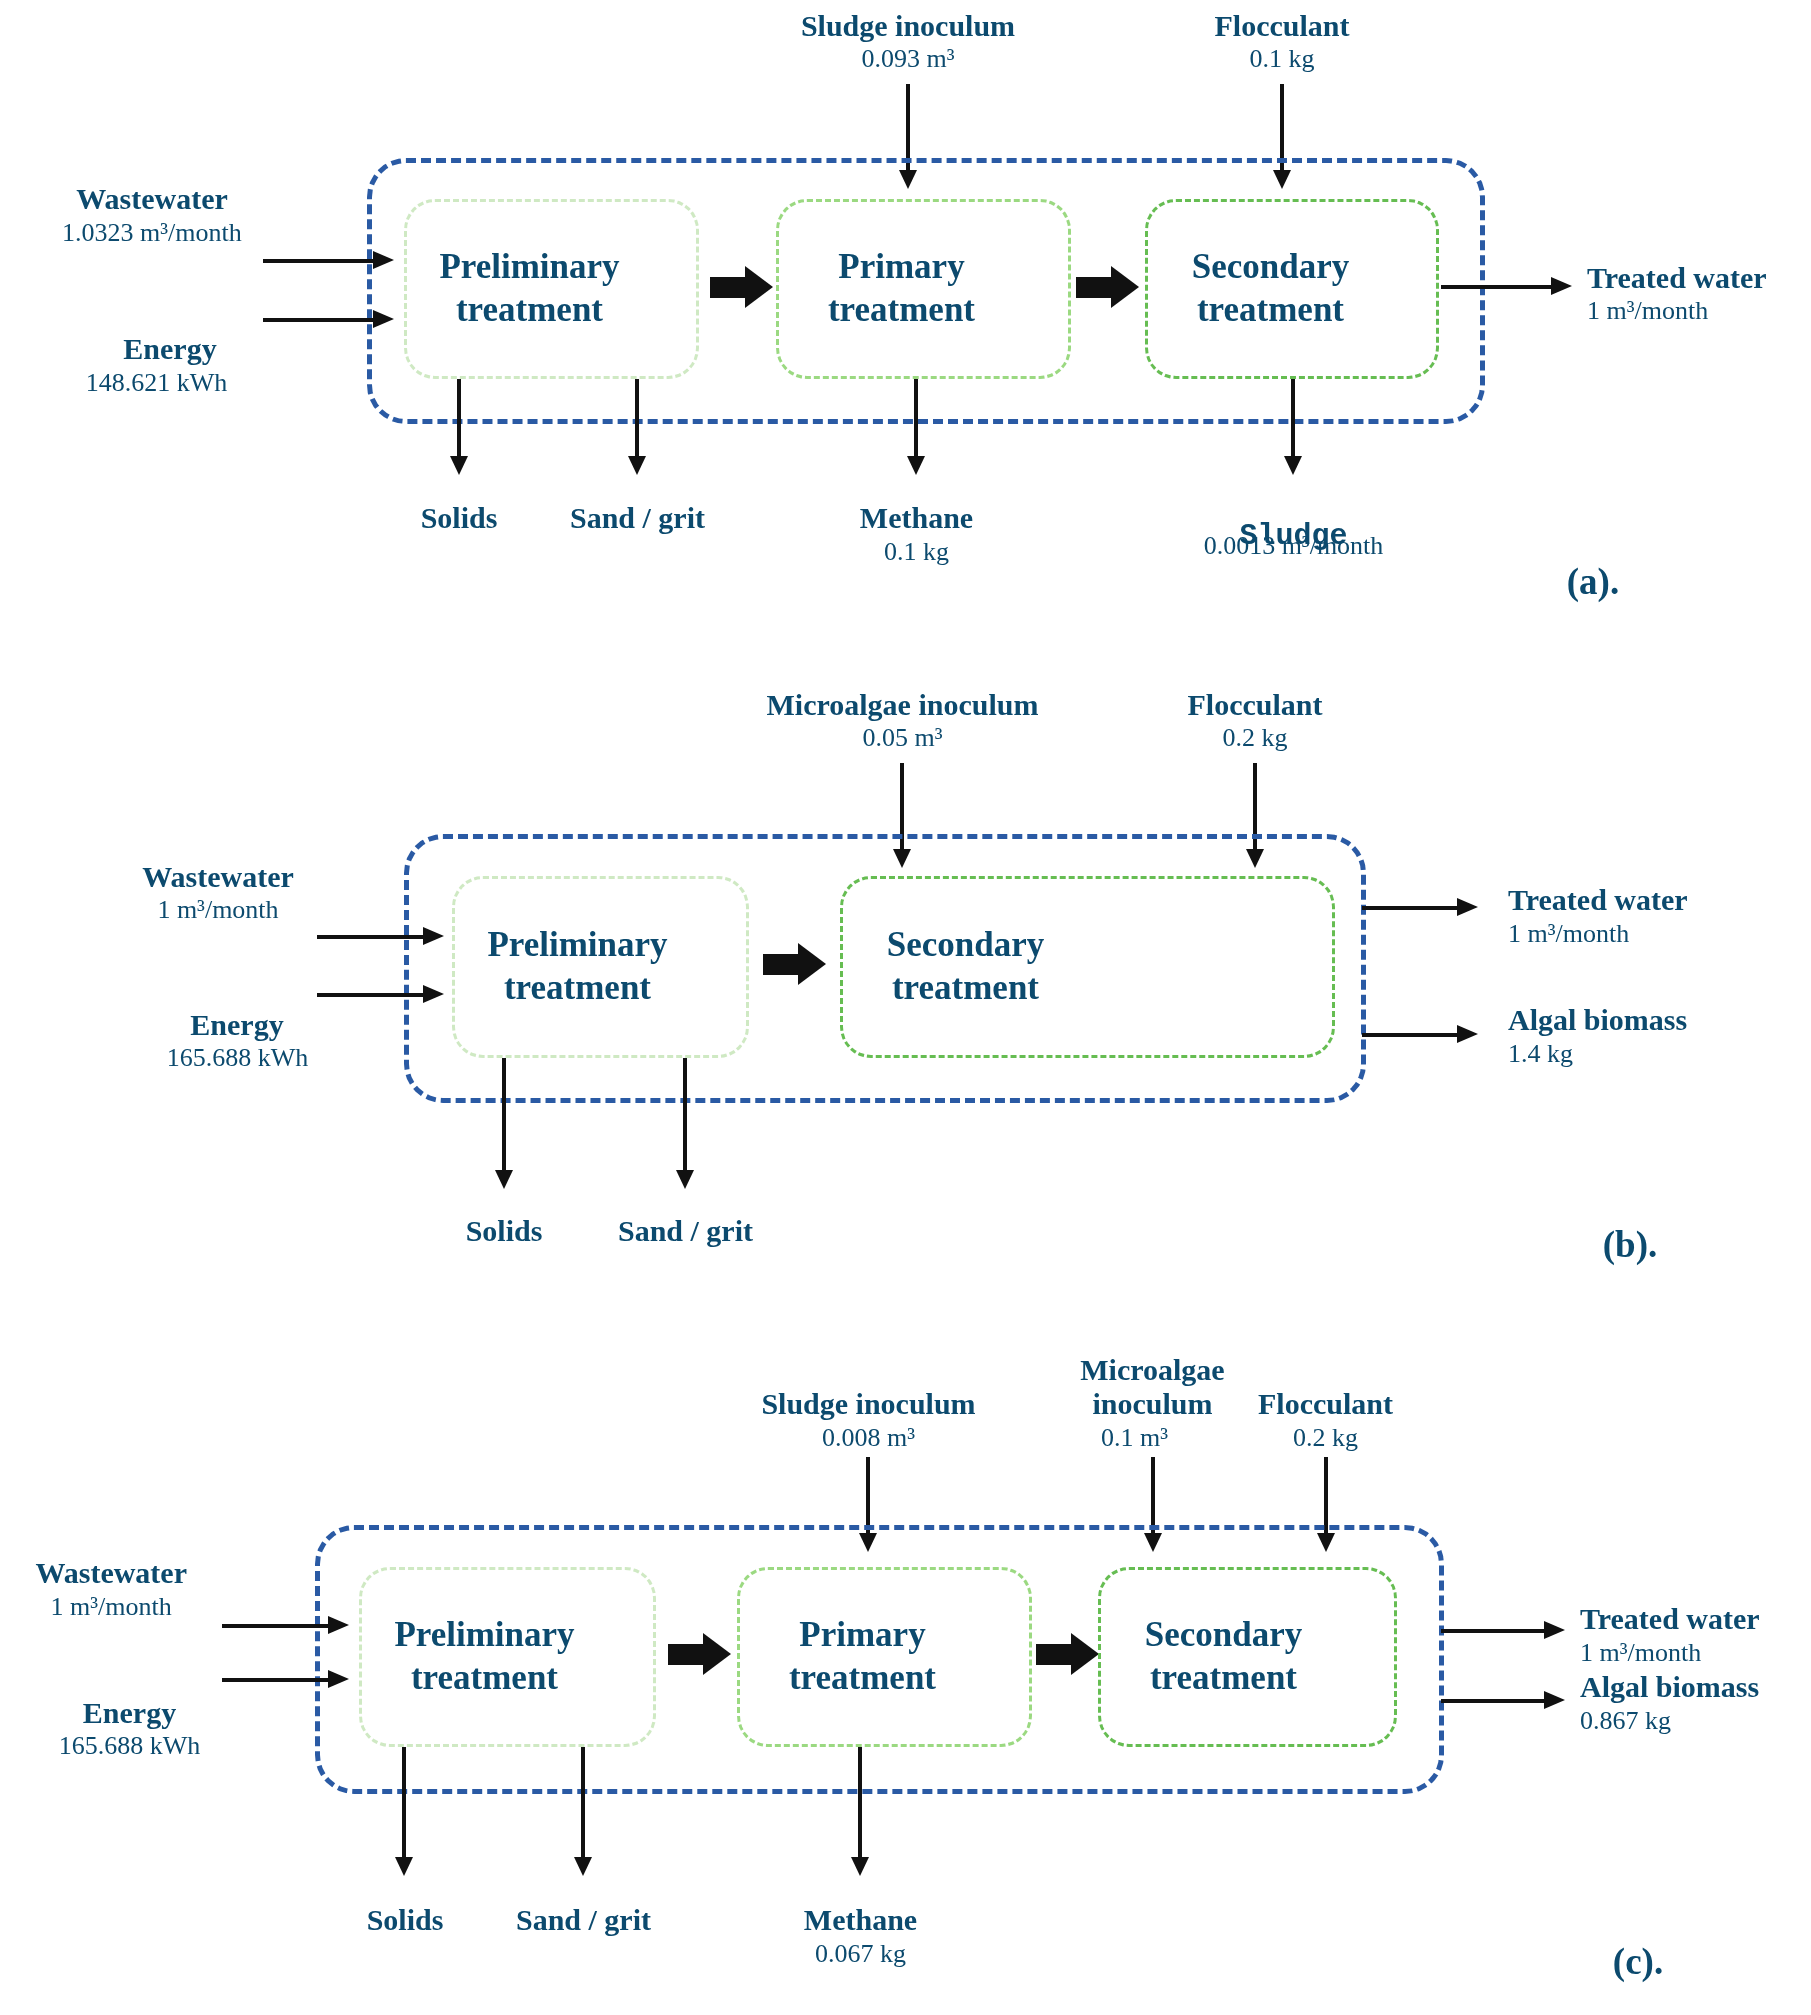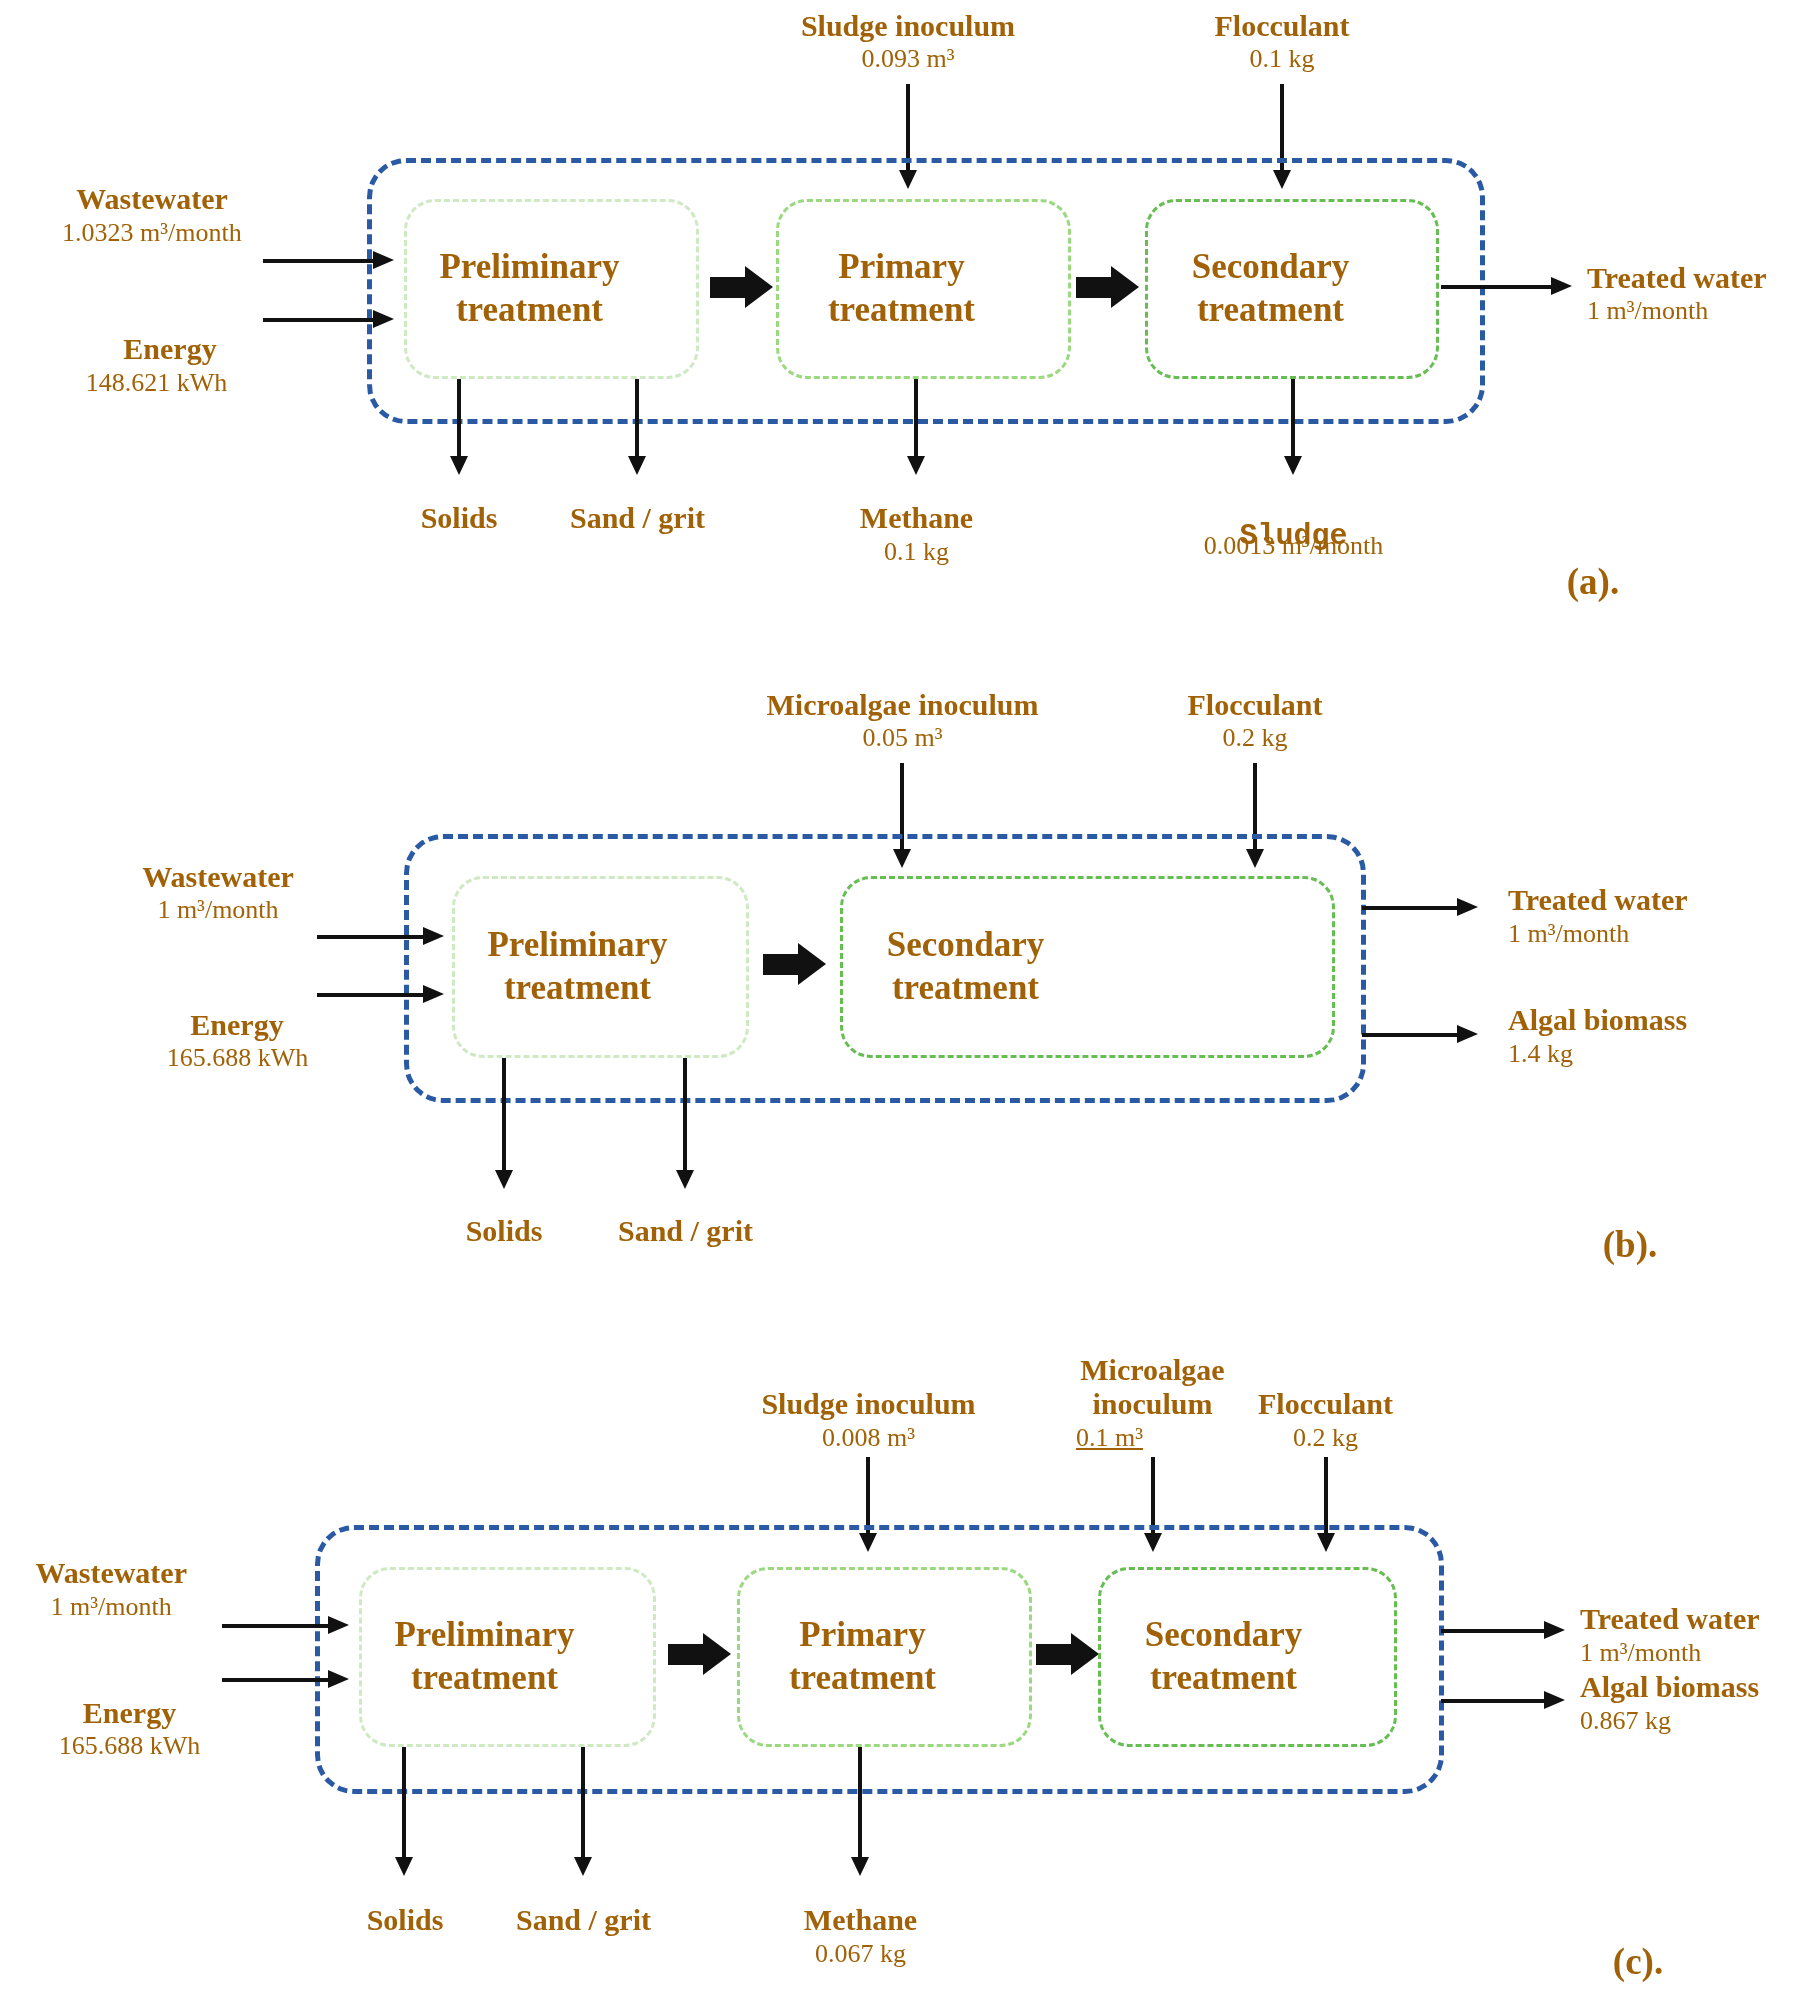--- a/index.html
+++ b/index.html
@@ -1,17 +1,17 @@
 <!DOCTYPE html>
 <html style="font-size:12px"><head>
 <meta charset="utf-8">
 <style>
   html,body{margin:0;padding:0;background:#ffffff;}
   #stage{position:relative;width:1811px;height:2015px;background:#ffffff;overflow:hidden;
-         font-family:"Liberation Serif",serif;color:#a16207;}
+         font-family:"Liberation Serif",serif;color:#0c4a6e;}
   .lbl{position:absolute;font-weight:700;font-size:30px;line-height:1.12;text-align:center;white-space:normal;}
   .val{position:absolute;font-weight:400;font-size:26px;line-height:1.12;text-align:center;}
   .ta-l{text-align:left;}
   .tbox{position:absolute;border:3.7px dashed #8c8;border-radius:31px;background:#ffffff;
         display:flex;align-items:center;justify-content:flex-start;}
   .tbox span{display:block;width:245px;text-align:center;font-weight:700;font-size:35px;line-height:1.22;}
   .sys{position:absolute;border:5.2px dashed #2a5aa4;border-radius:39px;background:transparent;}
   .arrow-d{position:absolute;width:3.7px;background:#111;}
   .arrow-d::after{content:"";position:absolute;left:-7.4px;bottom:-18px;
     border-left:9px solid transparent;border-right:9px solid transparent;border-top:19px solid #111;}
@@ -113,21 +113,21 @@
     <div class="lbl" style="left:430px;top:1214px;width:148px;">Solids</div>
     <div class="lbl" style="left:589px;top:1214px;width:193px;">Sand / grit</div>
 
     <div class="tag" style="left:1556px;top:1223px;width:148px;">(b).</div>
   </div>
 
   <div>
     <div class="lbl" style="left:702px;top:1387px;width:333px;">Sludge inoculum</div>
     <div class="val" style="left:702px;top:1423px;width:333px;">0.008 m³</div>
     <div class="lbl" style="left:1060px;top:1353px;width:185px;">Microalgae inoculum</div>
-    <div class="val" style="left:1017px;top:1423px;width:185px;text-decoration:underline;">0.1 m³</div>
+    <div class="val" style="left:1042px;top:1423px;width:185px;">0.1 m³</div>
     <div class="lbl" style="left:1233px;top:1387px;width:185px;">Flocculant</div>
     <div class="val" style="left:1233px;top:1423px;width:185px;">0.2 kg</div>
     <div class="arrow-d" style="left:866px;top:1457px;height:77px;"></div>
     <div class="arrow-d" style="left:1151px;top:1457px;height:77px;"></div>
     <div class="arrow-d" style="left:1324px;top:1457px;height:77px;"></div>
 
     <div class="sys" style="left: 315px; top: 1525px; width: 1119px; height: 259px; border-color: rgb(42, 90, 164);"></div>
 
     <div class="tbox" style="left: 359px; top: 1567px; width: 291px; height: 174px; border-color: rgb(207, 233, 195);">
       <span>Preliminary treatment</span>

